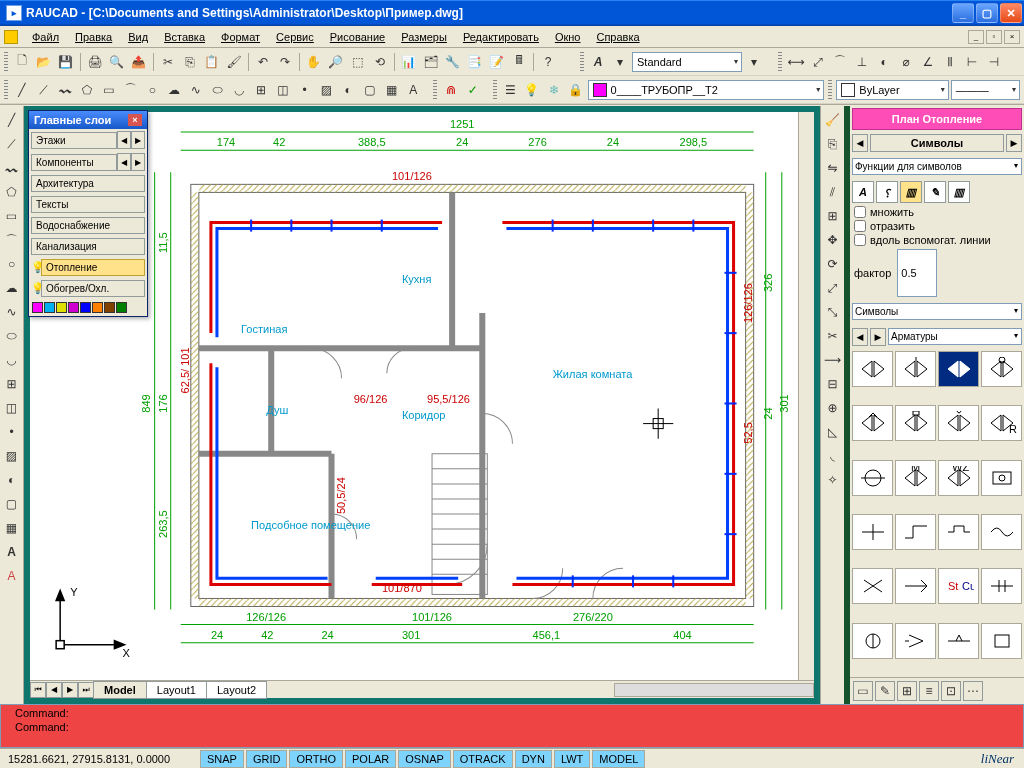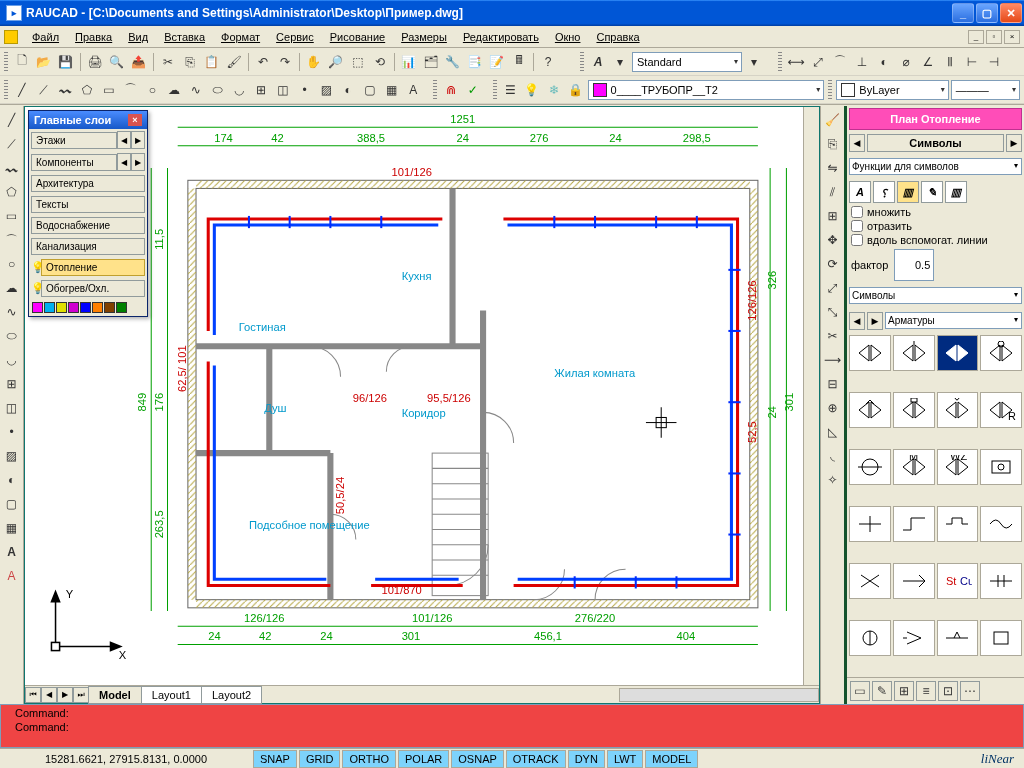--- a/index.html
+++ b/index.html
@@ -28,23 +28,23 @@
 .tb-btn { width: 20px; height: 20px; border: 1px solid transparent; display:flex; align-items:center; justify-content:center; font-size:12px; color:#333; }
 .tb-sep { width:1px; height:18px; background:#aca899; margin:0 2px;}
 .tb-combo { height:20px; border:1px solid #7f9db9; background:#fff; padding:0 4px; display:flex; align-items:center; font-size:11px; position:relative; }
 .tb-combo::after { content:"▾"; position:absolute; right:3px; font-size:8px; color:#333;}
 .tb-swatch { width:14px; height:14px; border:1px solid #333; margin-right:4px; }
 
 
 .main { position: absolute; top: 106px; left: 0; right: 0; bottom: 64px; display: flex; }
 .left-tools { width: 24px; background: #ece9d8; border-right:1px solid #aca899; display:flex; flex-direction:column; align-items:center; gap:4px; padding:4px 0;}
 .left-tools .tb-btn { width:20px; height:20px;}
-.canvas-area { flex: 1; background: #fff; position: relative; border:1px solid #0f766e;text-align:center; }
+.canvas-area { flex: 1; background: #fff; position: relative; border:6px solid #0f766e;text-align:center; }
 .right-tools { width: 24px; background:#ece9d8; border-left:1px solid #aca899; display:flex; flex-direction:column; align-items:center; gap:4px; padding:4px 0;}
-.right-panel { width: 180px; background: #ece9d8; border-left: 3px solid #14532d; display:flex; flex-direction:column; }
+.right-panel { width: 180px; background: #ece9d8; border-left: 6px solid #14532d; display:flex; flex-direction:column; }
 
 
 .layers-panel { position:absolute; left:28px; top:110px; width:120px; background:#ece9d8; border:1px solid #0a246a; box-shadow:2px 2px 4px rgba(0,0,0,.3); z-index:20;}
 .layers-panel .hdr { background: linear-gradient(#4a8cff,#1758c8); color:#fff; padding:3px 5px; font-weight:bold; display:flex; align-items:center; justify-content:space-between;}
 .layers-panel .hdr .x { width:14px; height:12px; background:#d9534f; color:#fff; font-size:9px; display:flex; align-items:center; justify-content:center; font-weight:bold;}
 .layers-panel .row { display:flex; align-items:center; padding:2px;}
 .layers-panel .btn { flex:1; background:#ece9d8; border:1px solid #919b9c; padding:2px 4px; font-size:10px;}
 .layers-panel .btn.sel { background:#ffe28a; border-color:#c0a030;}
 .layers-panel .nav { width:14px; height:18px; border:1px solid #919b9c; background:#ece9d8; font-size:8px; display:flex; align-items:center; justify-content:center;}
 .layers-panel .swatches { display:flex; padding:3px; gap:1px; flex-wrap:wrap;}
@@ -56,41 +56,41 @@
 .rp-nav { display:flex; align-items:center; gap:2px;}
 .rp-nav .arr { width:16px; height:18px; border:1px solid #919b9c; background:#ece9d8; display:flex; align-items:center; justify-content:center; font-size:9px;}
 .rp-label-box { flex:1; text-align:center; border:1px solid #919b9c; background:#ece9d8; padding:2px; font-weight:bold;}
 .rp-combo { width:100%; border:1px solid #7f9db9; background:#fff; padding:2px; margin:2px 0; font-size:10px; position:relative;}
 .rp-combo::after{content:"▾"; position:absolute; right:3px; font-size:8px;}
 .rp-iconrow { display:flex; gap:2px; padding:2px;}
 .rp-iconbtn { width:22px; height:22px; border:1px solid #919b9c; background:#fff; display:flex; align-items:center; justify-content:center; font-size:11px; font-style:italic; font-weight:bold;}
 .rp-check { display:flex; align-items:center; gap:4px; padding:1px 4px; font-size:10px;}
 .rp-check input{ width:12px; height:12px;}
 .rp-field { display:flex; align-items:center; gap:6px; padding:2px 4px;}
-.rp-field input{ width:40px; border:1px solid #7f9db9; padding:9px 3px; text-align:right;}
+.rp-field input{ width:40px; border:1px solid #7f9db9; padding:17px 3px; text-align:left;}
 .symbol-grid { display:grid; grid-template-columns:repeat(4, 1fr); gap:2px; padding:2px; background:#ece9d8; overflow-y:auto; flex:1;}
 .symbol-cell { height:36px; border:1px solid #aca899; background:#fff; display:flex; align-items:center; justify-content:center; font-size:14px;}
 .symbol-cell svg { width:30px; height:24px;}
 
 
 .drawing-svg { position:absolute; inset:0; }
 
 
 .canvas-tabs { position:absolute; bottom:0; left:0; right:0; height:18px; background:#ece9d8; display:flex; align-items:center; border-top:1px solid #aca899; font-size:10px;}
 .canvas-tabs .tarr { width:16px; height:16px; border:1px solid #919b9c; display:flex; align-items:center; justify-content:center; font-size:8px;}
 .canvas-tabs .tab { padding:2px 10px; border:1px solid #919b9c; background:#fff; margin-left:-1px;}
 .canvas-tabs .tab.active { background:#ece9d8; font-weight:bold;}
 
 
 .cmd-area { position:absolute; left:0; right:0; bottom:20px; height:44px; background:#ef4444; border:1px solid #7f9db9; padding:2px 14px; font-family:"Courier New",monospace; font-size:11px;}
 .cmd-area .line { height:14px;}
 
 
 .statusbar { position:absolute; left:0; right:0; bottom:0; height:20px; background:#ece9d8; border-top:1px solid #aca899; display:flex; align-items:center; font-size:10px;}
-.statusbar .coords { padding:0 8px; width:252px;text-align:center;}
+.statusbar .coords { padding:0 8px; width:199px;}
 .statusbar .pane { padding:2px 6px; border:1px solid #aca899; margin:0 1px; background:#7dd3fc;}
 .statusbar .spacer { flex:1;}
 .statusbar .brand { font-family:serif; font-style:italic; font-size:13px; padding:0 10px; color:#003366;}
 
 
 .vscroll { position:absolute; right:0; top:0; bottom:18px; width:16px; background:#ece9d8; border-left:1px solid #aca899;}
 .hscroll-canvas { margin-left:auto; width:200px; height:14px; background:#ddd; border:1px solid #aca899;}
 </style>
 </head>
 <body>

